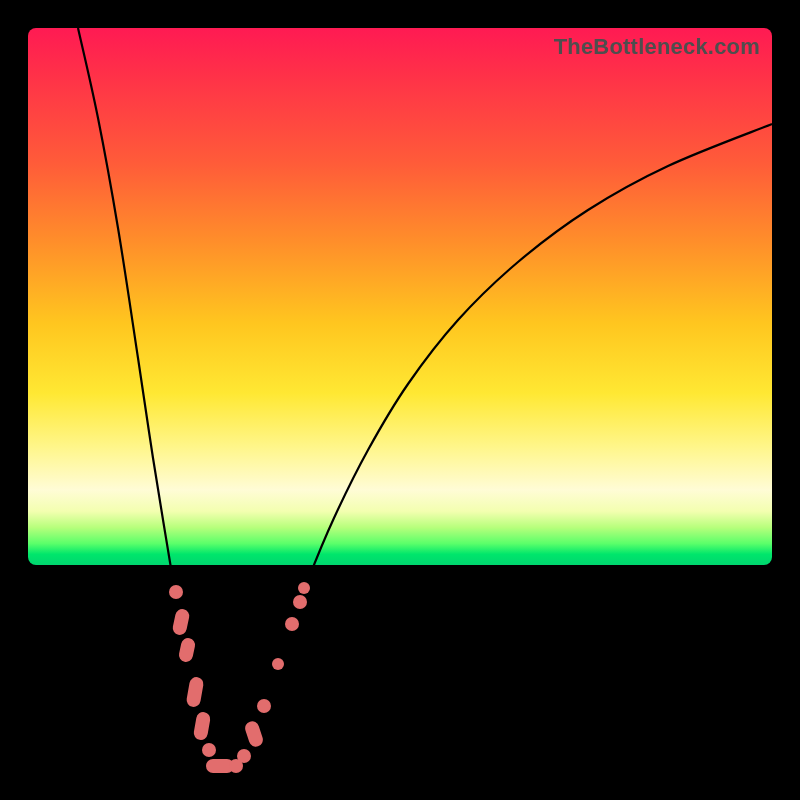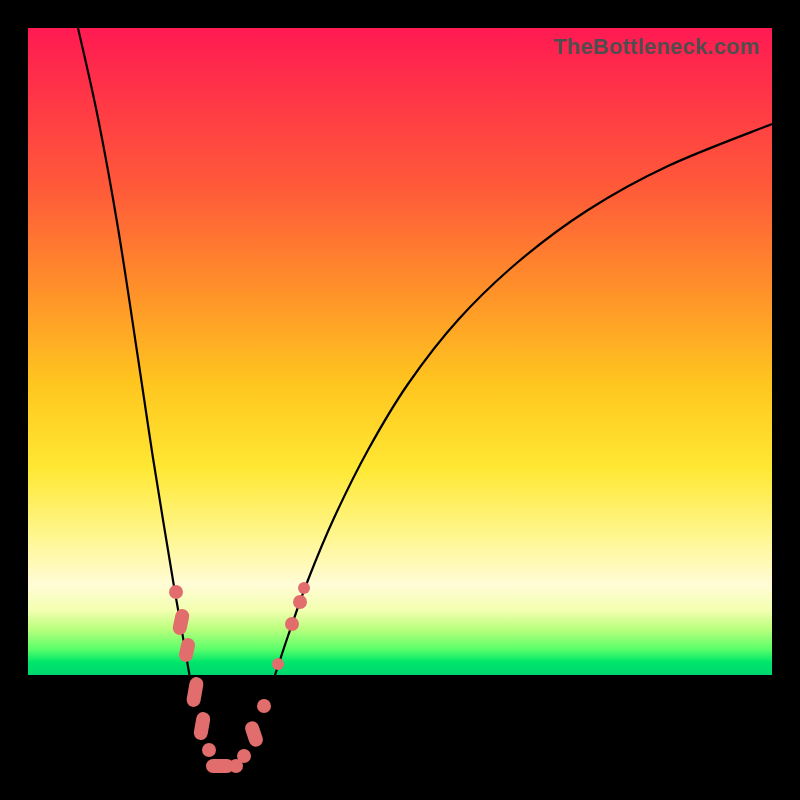--- a/index.html
+++ b/index.html
@@ -16,38 +16,39 @@
     top: 0;
     width: 800px;
     height: 800px;
     background: #000;
   }
   .plot-area {
     position: absolute;
     left: 28px;
     top: 28px;
     width: 744px;
-    height: 647px;
+    height: 537px;
     
     background: linear-gradient(
       to bottom,
       #ff1a53 0%,
       #ff2f49 8%,
       #ff5b39 25%,
       #ff8f2a 40%,
       #ffc61f 55%,
       #ffe833 68%,
       #fff68a 78%,
       #fffcd6 86%,
       #f3ffb0 90%,
       #b7ff7c 93%,
       #5bff6a 96%,
       #00e66b 98%,
       #00d66f 100%
     );
+    border-radius: 8px;
   }
   .watermark {
     position: absolute;
     top: 6px;
     right: 12px;
     font-family: Arial, Helvetica, sans-serif;
     font-size: 22px;
     font-weight: 600;
     color: #4e4e4e;
     letter-spacing: 0.2px;

